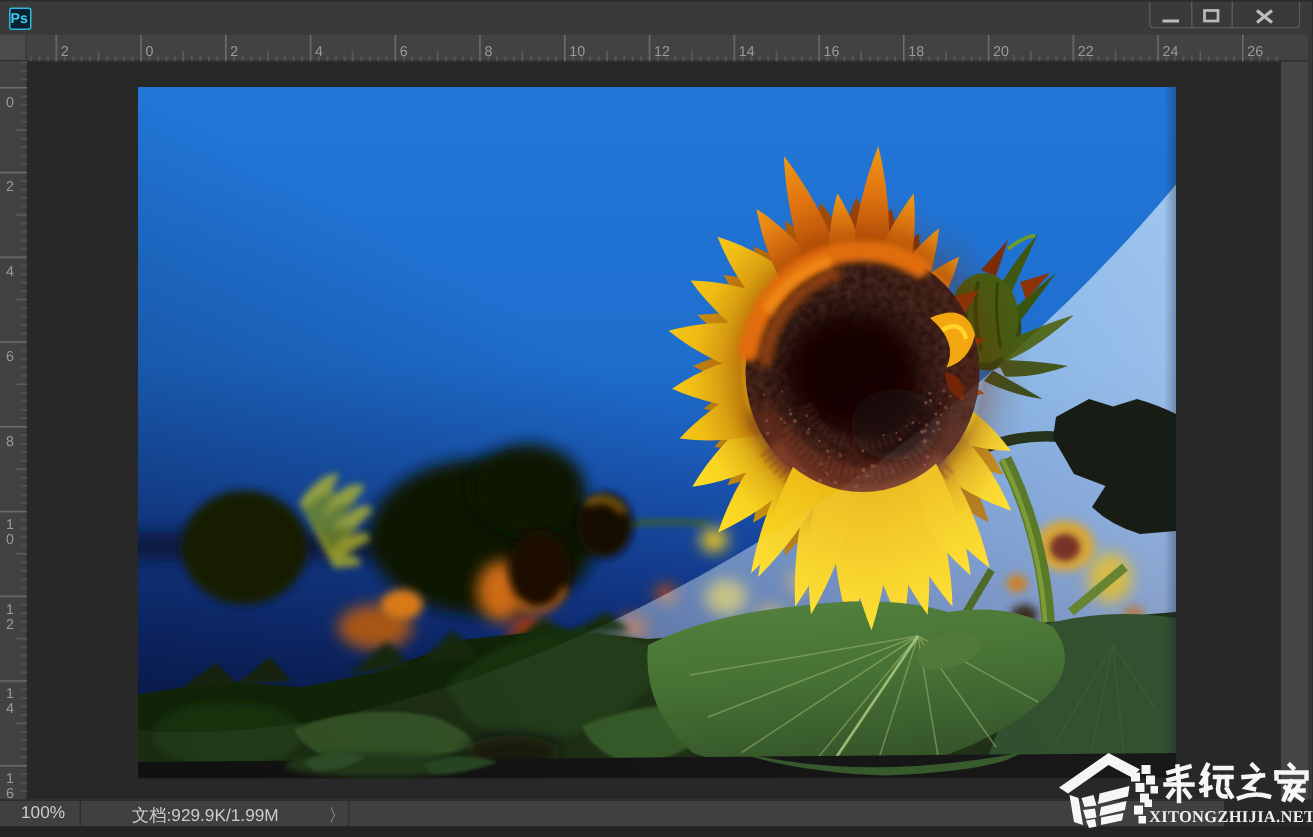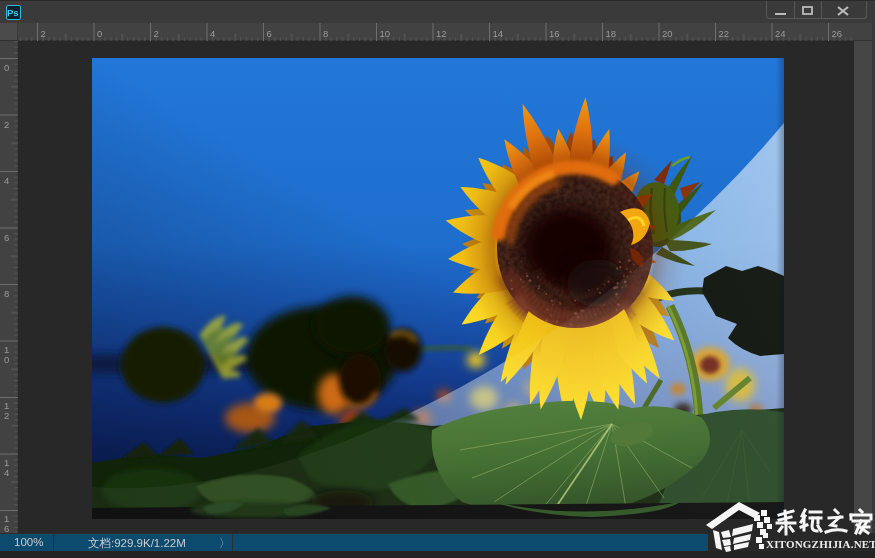--- a/index.html
+++ b/index.html
@@ -9,21 +9,21 @@
 #btns{position:absolute;left:766px;top:0;width:101px;height:18px;border:1px solid #585858;border-top:none;
 border-radius:0 0 3px 3px;box-sizing:border-box}
 .bsep{position:absolute;top:0;width:1px;height:17px;background:#585858}
 #hruler{position:absolute;left:0;top:23px;width:875px;height:18px;background:#424242;border-bottom:1px solid #313131;box-sizing:border-box}
 #corner{position:absolute;left:0;top:23px;width:18px;height:18px;background:#4b4b4b;border-right:1px solid #393939;border-bottom:1px solid #313131;box-sizing:border-box}
 #vruler{position:absolute;left:0;top:41px;width:18px;height:492px;background:#424242;border-right:1px solid #393939;box-sizing:border-box}
 #canvas{position:absolute;left:18px;top:41px;width:836px;height:492px;background:#282828}
 #scroll{position:absolute;left:854px;top:41px;width:18px;height:492px;background:#454545}
 #redge{position:absolute;left:872px;top:23px;width:3px;height:510px;background:#383838}
 #photo{position:absolute;left:92px;top:58px}
-#statusbar{position:absolute;left:0;top:533px;width:708px;height:18px;background:#0c4a6e;border-top:1px solid #2c2c2c;box-sizing:border-box;color:#cccccc;font-size:11.5px}
+#statusbar{position:absolute;left:0;top:533px;width:816px;height:18px;background:#404040;border-top:1px solid #2c2c2c;box-sizing:border-box;color:#cccccc;font-size:11.5px}
 #bottomstrip{position:absolute;left:0;top:551px;width:875px;height:7px;background:#232323}
 .sdiv{position:absolute;top:0;width:1px;height:17px;background:#2f2f2f}
 </style></head>
 <body>
 <div id="canvas"></div>
 <div id="photo"><svg width="692" height="461" viewBox="0 0 692 461">
 <defs>
 <linearGradient id="sky" x1="0" y1="0" x2="0" y2="1">
  <stop offset="0" stop-color="#2277d8"></stop>
           <stop offset="0.4" stop-color="#1e6ecd"></stop>
@@ -427,21 +427,21 @@
         <text x="4" y="491.0" font-size="9.5" fill="#9a9a9a">6</text>
       </g>
 </svg>
   </div>
 <div id="scroll"></div>
 <div id="redge"></div>
 <div id="statusbar">
 <div class="sdiv" style="left:53px"></div>
     <div class="sdiv" style="left:232px"></div>
 <span style="position:absolute;left:14px;top:2px">100%</span>
-<span style="position:absolute;left:88px;top:2px">文档:929.9K/1.22M</span>
+<span style="position:absolute;left:88px;top:2px">文档:929.9K/1.99M</span>
 <span style="position:absolute;left:219px;top:2px;color:#aaaaaa">〉</span>
 </div>
 <div id="bottomstrip"></div>
 <svg width="185" height="70" viewBox="0 0 185 70" style="position:absolute;left:693px;top:488px">
 <g fill="#ffffff" opacity="0.96">
 <path d="M13,37 L46,14 L67,25 L61,30 L46,22 L19,41 Z"></path>
 <path d="M20,42 L26,44 L29,62 L23,60 Z"></path>
 <path d="M28,44 L36,42 L38,49 L30,50 Z M40,41 L60,36 L59,43 L39,48 Z"></path>
 <path d="M29,52 L37,51 L38,57 L31,58 Z M41,50 L58,46 L57,52 L40,56 Z"></path>
 <path d="M31,59 L37,58 L38,63 L33,64 Z M41,57 L56,54 L55,59 L41,62 Z"></path>

